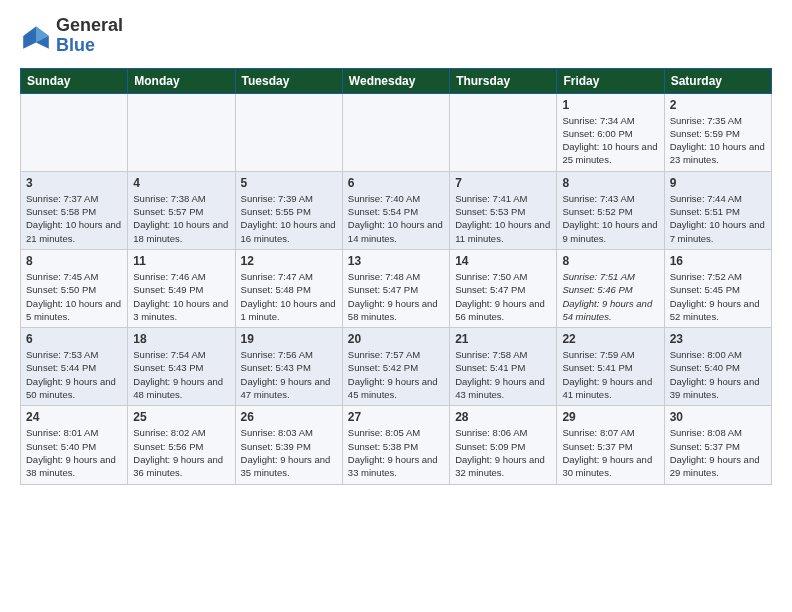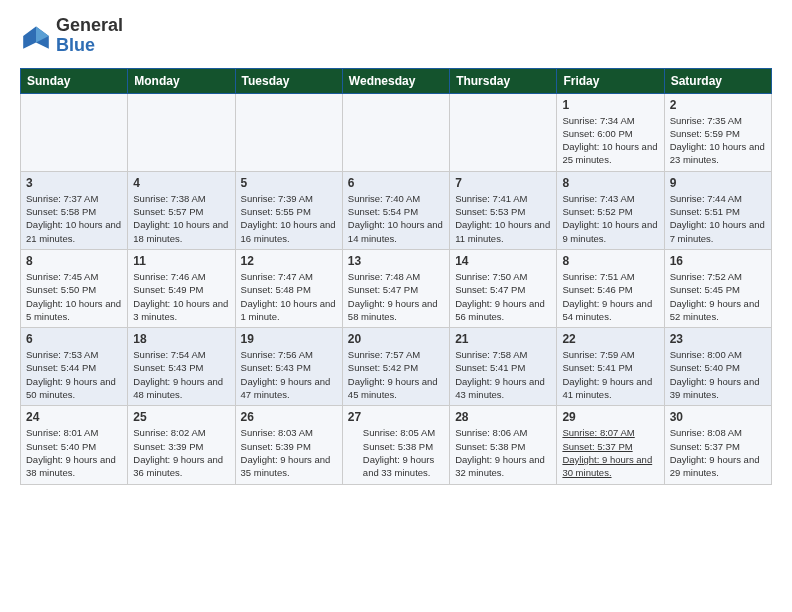--- a/index.html
+++ b/index.html
@@ -215,21 +215,21 @@
 Daylight: 9 hours and 58 minutes.</div>
           </td>
           <td>
             <span class="day-number">14</span>
             <div class="day-info" style="white-space: pre-line;">Sunrise: 7:50 AM
 Sunset: 5:47 PM
 Daylight: 9 hours and 56 minutes.</div>
           </td>
           <td>
             <span class="day-number">8</span>
-            <div class="day-info" style="white-space: pre-line;">Sunrise: 7:51 AM
+            <div class="day-info" style="white-space: pre-line; font-style: italic;">Sunrise: 7:51 AM
 Sunset: 5:46 PM
 Daylight: 9 hours and 54 minutes.</div>
           </td>
           <td>
             <span class="day-number">16</span>
             <div class="day-info" style="white-space: pre-line;">Sunrise: 7:52 AM
 Sunset: 5:45 PM
 Daylight: 9 hours and 52 minutes.</div>
           </td>
         </tr>
@@ -280,44 +280,44 @@
         <tr>
           <td>
             <span class="day-number">24</span>
             <div class="day-info" style="white-space: pre-line;">Sunrise: 8:01 AM
 Sunset: 5:40 PM
 Daylight: 9 hours and 38 minutes.</div>
           </td>
           <td>
             <span class="day-number">25</span>
             <div class="day-info" style="white-space: pre-line;">Sunrise: 8:02 AM
-Sunset: 3:39 PM
+Sunset: 5:56 PM
 Daylight: 9 hours and 36 minutes.</div>
           </td>
           <td>
             <span class="day-number">26</span>
             <div class="day-info" style="white-space: pre-line;">Sunrise: 8:03 AM
 Sunset: 5:39 PM
 Daylight: 9 hours and 35 minutes.</div>
           </td>
           <td>
             <span class="day-number">27</span>
-            <div class="day-info" style="white-space: pre-line; margin-left: 15px;">Sunrise: 8:05 AM
+            <div class="day-info" style="white-space: pre-line;">Sunrise: 8:05 AM
 Sunset: 5:38 PM
 Daylight: 9 hours and 33 minutes.</div>
           </td>
           <td>
             <span class="day-number">28</span>
             <div class="day-info" style="white-space: pre-line;">Sunrise: 8:06 AM
-Sunset: 5:38 PM
+Sunset: 5:09 PM
 Daylight: 9 hours and 32 minutes.</div>
           </td>
           <td>
             <span class="day-number">29</span>
-            <div class="day-info" style="white-space: pre-line; text-decoration: underline;">Sunrise: 8:07 AM
+            <div class="day-info" style="white-space: pre-line;">Sunrise: 8:07 AM
 Sunset: 5:37 PM
 Daylight: 9 hours and 30 minutes.</div>
           </td>
           <td>
             <span class="day-number">30</span>
             <div class="day-info" style="white-space: pre-line;">Sunrise: 8:08 AM
 Sunset: 5:37 PM
 Daylight: 9 hours and 29 minutes.</div>
           </td>
         </tr>

